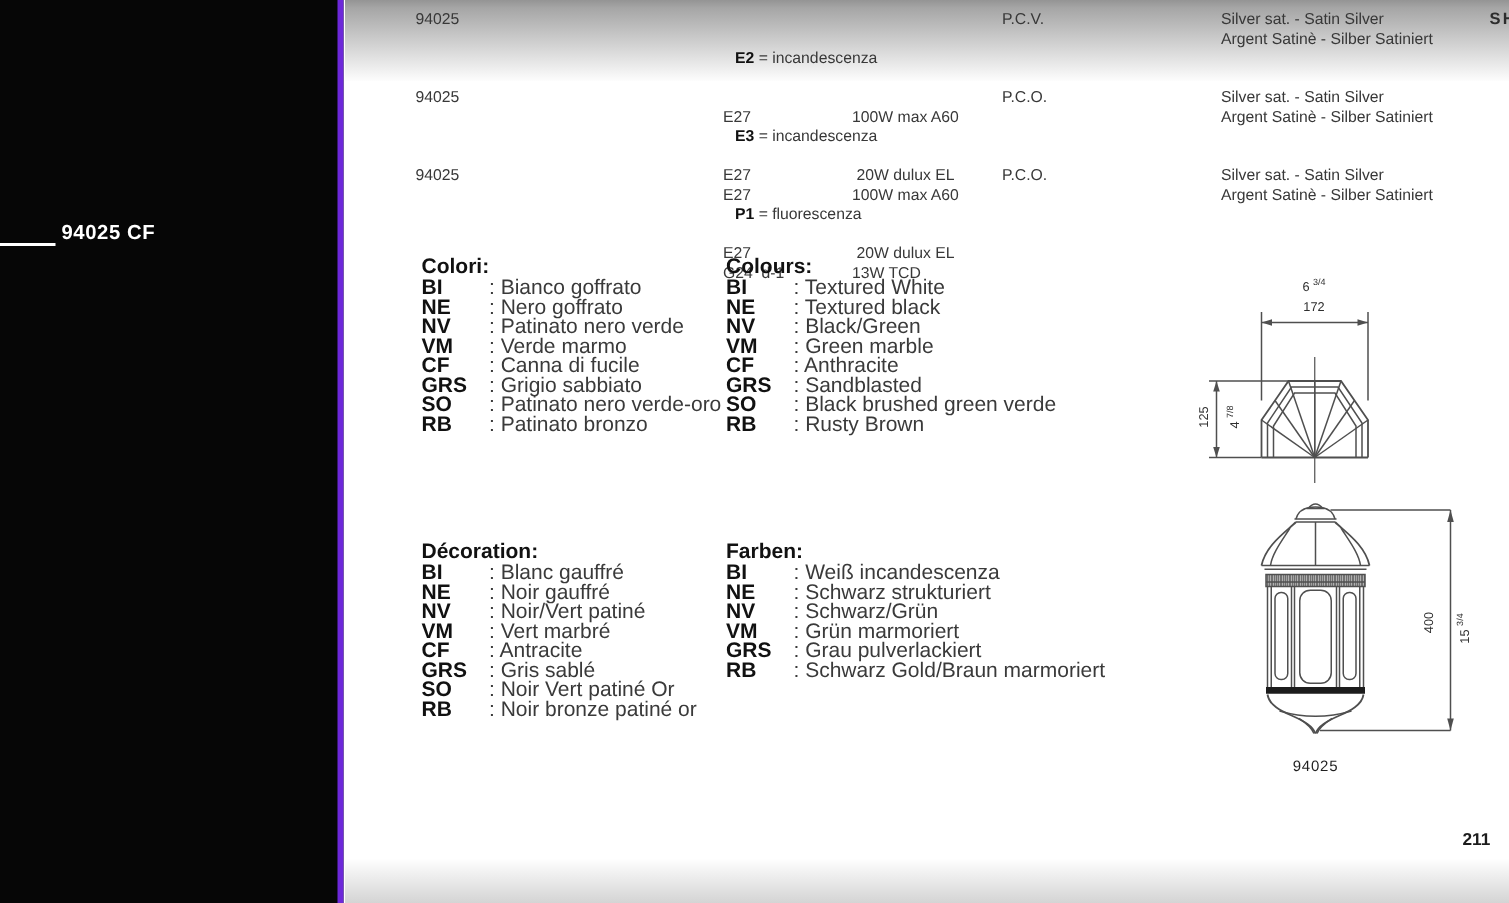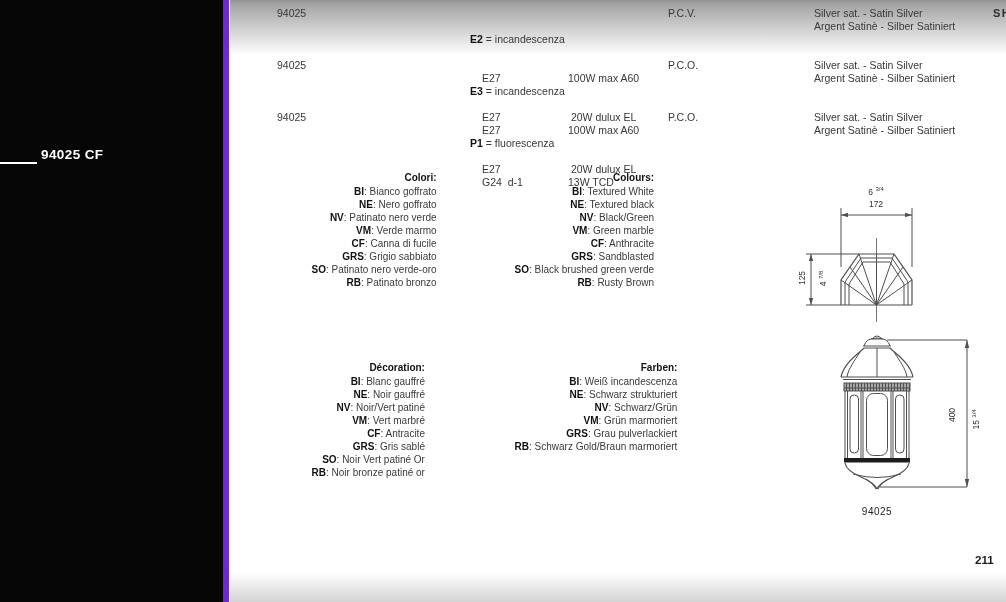--- a/index.html
+++ b/index.html
@@ -1,44 +1,44 @@
 <!DOCTYPE html>
 <html><head>
 <meta charset="utf-8">
 <style>
   * { margin:0; padding:0; box-sizing:border-box; }
   html,body { width:1006px; height:602px; }
   body { font-family:"Liberation Sans", sans-serif; color:#383838; background:#ffffff; }
   .page { position:relative; width:1006px; height:602px; overflow:hidden; background:#fff; }
 
   
-  .sidebar { position:absolute; left:0; top:0; width:229px; height:602px; background:#060606; border-right:6px solid #6d28d9; }
+  .sidebar { position:absolute; left:0; top:0; width:229px; height:602px; background:#060606; border-right:4px solid #6d28d9; }
   .model-line { position:absolute; left:0; top:162px; width:37px; height:2px; background:#ffffff; }
   .model-title { position:absolute; left:41px; top:147px; color:#ffffff; font-size:13.5px; font-weight:bold; letter-spacing:.4px; }
 
   
   .main { position:absolute; left:230px; top:0; width:776px; height:602px; background:#fff; }
   .grad-top { position:absolute; left:0; top:0; width:776px; height:54px; background:linear-gradient(to bottom,#949494,#a6a6a6 10%,#fdfdfd); }
   .grad-bottom { position:absolute; left:0; bottom:0; width:776px; height:30px; background:linear-gradient(to bottom, rgba(0,0,0,0), rgba(0,0,0,.17)); }
   .corner-label { position:absolute; top:7px; left:763px; font-weight:bold; font-size:11px; letter-spacing:1.5px; color:#2d2d2d; }
   .page-number { position:absolute; left:745px; top:554px; font-weight:bold; font-size:11.5px; color:#1c1c1c; }
 
   
   .spec-row { position:absolute; left:0; width:776px; font-size:10.5px; line-height:13px; }
   .spec-code { position:absolute; left:47px; top:0; }
   .spec-lamp { position:absolute; left:240px; top:0; white-space:pre; }
-  .lamp-head b { color:#111; }
+  .lamp-head b { color:#111;margin-left:20px; }
   .lamp-line { position:relative; }
   .lamp-socket { display:inline-block; margin-left:12px; white-space:pre; }
   .lamp-power { position:absolute; left:98px; white-space:pre; }
   .spec-material { position:absolute; left:438px; top:0; }
   .spec-finish { position:absolute; left:584px; top:0; }
 
   
-  .legend { position:absolute; font-size:10px; line-height:13px;text-align:right; }
+  .legend { position:absolute; font-size:14px; line-height:13px; }
   .legend-title { font-weight:bold; color:#111; margin-bottom:1px; }
   .legend-code { display:inline-block; width:45px; font-weight:bold; color:#111; }
   .legend-label { color:#3a3a3a; }
 
   
   .drawing { position:absolute; }
   .drawing svg { position:absolute; left:0; top:0; overflow:visible; }
   .dim-label { position:absolute; font-size:8.5px; color:#2f2f2f; text-align:center; white-space:nowrap; }
   .dim-label sup { font-size:6px; }
   .rot { transform:rotate(-90deg); }

